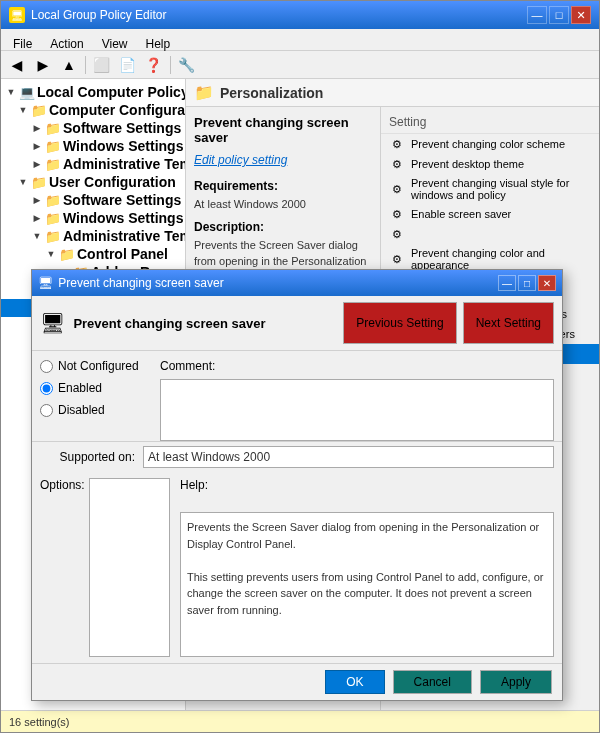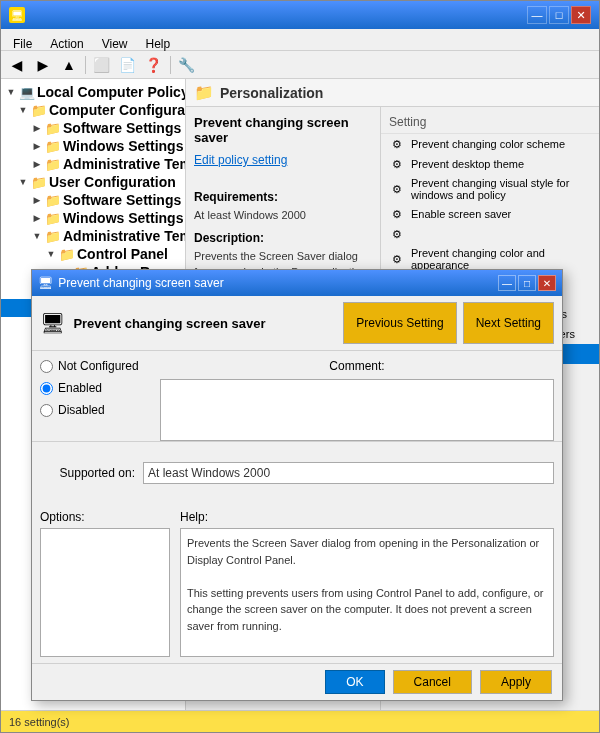--- a/index.html
+++ b/index.html
@@ -240,21 +240,21 @@
       flex-shrink: 0;
       display: flex;
       align-items: center;
       justify-content: center;
       font-size: 11px;
     }
 
     
     .status-bar {
       height: 22px;
-      background: #fde047;
+      background: #fef9c3;
       border-top: 1px solid #d0d0d0;
       display: flex;
       align-items: center;
       padding: 0 8px;
       font-size: 11px;
       color: #333;
       flex-shrink: 0;
     }
 
     
@@ -327,21 +327,21 @@
     }
     .dialog-sub-icon { font-size: 20px; }
     .dialog-sub-title { font-size: 13px; font-weight: bold; }
     .dialog-sub-buttons {
       margin-left: auto;
       display: flex;
       gap: 6px;
     }
     .dialog-nav-btn {
       padding: 13px 12px;
-      background: #eab308;
+      background: #b91c1c;
       border: 1px solid #aaa;
       cursor: pointer;
       font-size: 12px;
     }
 
     
     .dialog-body {
       display: flex;
       flex: 1;
       overflow: hidden;
@@ -373,36 +373,35 @@
     
     .dialog-right {
       flex: 1;
       display: flex;
       flex-direction: column;
       gap: 6px;
     }
     .dialog-comment-label {
       font-size: 12px;
       font-weight: normal;
-      text-align: center;
     }
     .dialog-comment-box {
       flex: 1;
       border: 1px solid #aaa;
       background: white;
       resize: none;
       font-size: 12px;
       padding: 4px;
       min-height: 60px;
     }
 
     .supported-row {
       display: flex;
       align-items: center;
-      padding: 20px 8px;
+      padding: 4px 8px;
       gap: 8px;
       flex-shrink: 0;
       border-top: 1px solid #d0d0d0;
     }
     .supported-label {
       font-size: 12px;
       width: 95px;
       text-align: right;
       flex-shrink: 0;
     }
@@ -420,37 +419,37 @@
       display: flex;
       flex: 1;
       padding: 6px 8px;
       gap: 10px;
       overflow: hidden;
     }
     .options-col {
       width: 130px;
       flex-shrink: 0;
       display: flex;
-      flex-direction: column;
+      flex-direction: row;
       gap: 4px;
     }
     .options-col-label {
       font-size: 12px;
       font-weight: normal;
     }
     .options-box {
       flex: 1;
       border: 1px solid #aaa;
       background: white;
     }
     .help-col {
       flex: 1;
       display: flex;
       flex-direction: column;
-      gap: 4px;
+      gap: 20px;
     }
     .help-col-label {
       font-size: 12px;
     }
     .help-box {
       flex: 1;
       border: 1px solid #aaa;
       background: white;
       padding: 6px;
       font-size: 11px;
@@ -463,21 +462,21 @@
     .dialog-footer {
       display: flex;
       justify-content: flex-end;
       padding: 6px 10px;
       gap: 8px;
       border-top: 1px solid #d0d0d0;
       flex-shrink: 0;
     }
     .footer-btn {
       padding: 4px 20px;
-      background: #eab308;
+      background: #0f766e;
       border: 1px solid #aaa;
       cursor: pointer;
       font-size: 12px;
       min-width: 55px;
     }
     .footer-btn.primary {
       background: #0078d7;
       color: white;
       border-color: #005ea2;
     }
@@ -488,20 +487,21 @@
     ::-webkit-scrollbar-thumb { background: #c0c0c0; border: 1px solid #b0b0b0; }
   </style>
 </head>
 <body>
 
 <div class="main-window">
 
   <div class="title-bar">
     <div class="title-bar-left">
       <div class="title-bar-icon">🖥</div>
+      <span class="title-bar-text">Local Group Policy Editor</span>
     </div>
     <div class="title-bar-buttons">
       <button class="title-btn">—</button>
       <button class="title-btn">□</button>
       <button class="title-btn close">✕</button>
     </div>
   </div>
 
   <div class="menu-bar">
     <span class="menu-item">File</span>
@@ -615,21 +615,21 @@
 
       <div class="panel-header">
         <span class="panel-header-icon">📁</span>
         <span class="panel-header-title">Personalization</span>
       </div>
 
       <div class="split-pane">
 
         <div class="desc-pane">
           <div class="desc-title">Prevent changing screen saver</div>
-          <div style="margin-bottom:23px;">
+          <div style="margin-bottom:12px;font-style:italic;">
             <span class="desc-link">Edit policy setting</span>
           </div>
           <div class="desc-section-title">Requirements:</div>
           <div class="desc-text" style="margin-bottom:8px;">At least Windows 2000</div>
           <div class="desc-section-title">Description:</div>
           <div class="desc-text">Prevents the Screen Saver dialog from opening in the Personalization or Display Control Panel.
 
 This setting prevents users from using Control Panel to add, configure, or change the screen saver</div>
         </div>
 

